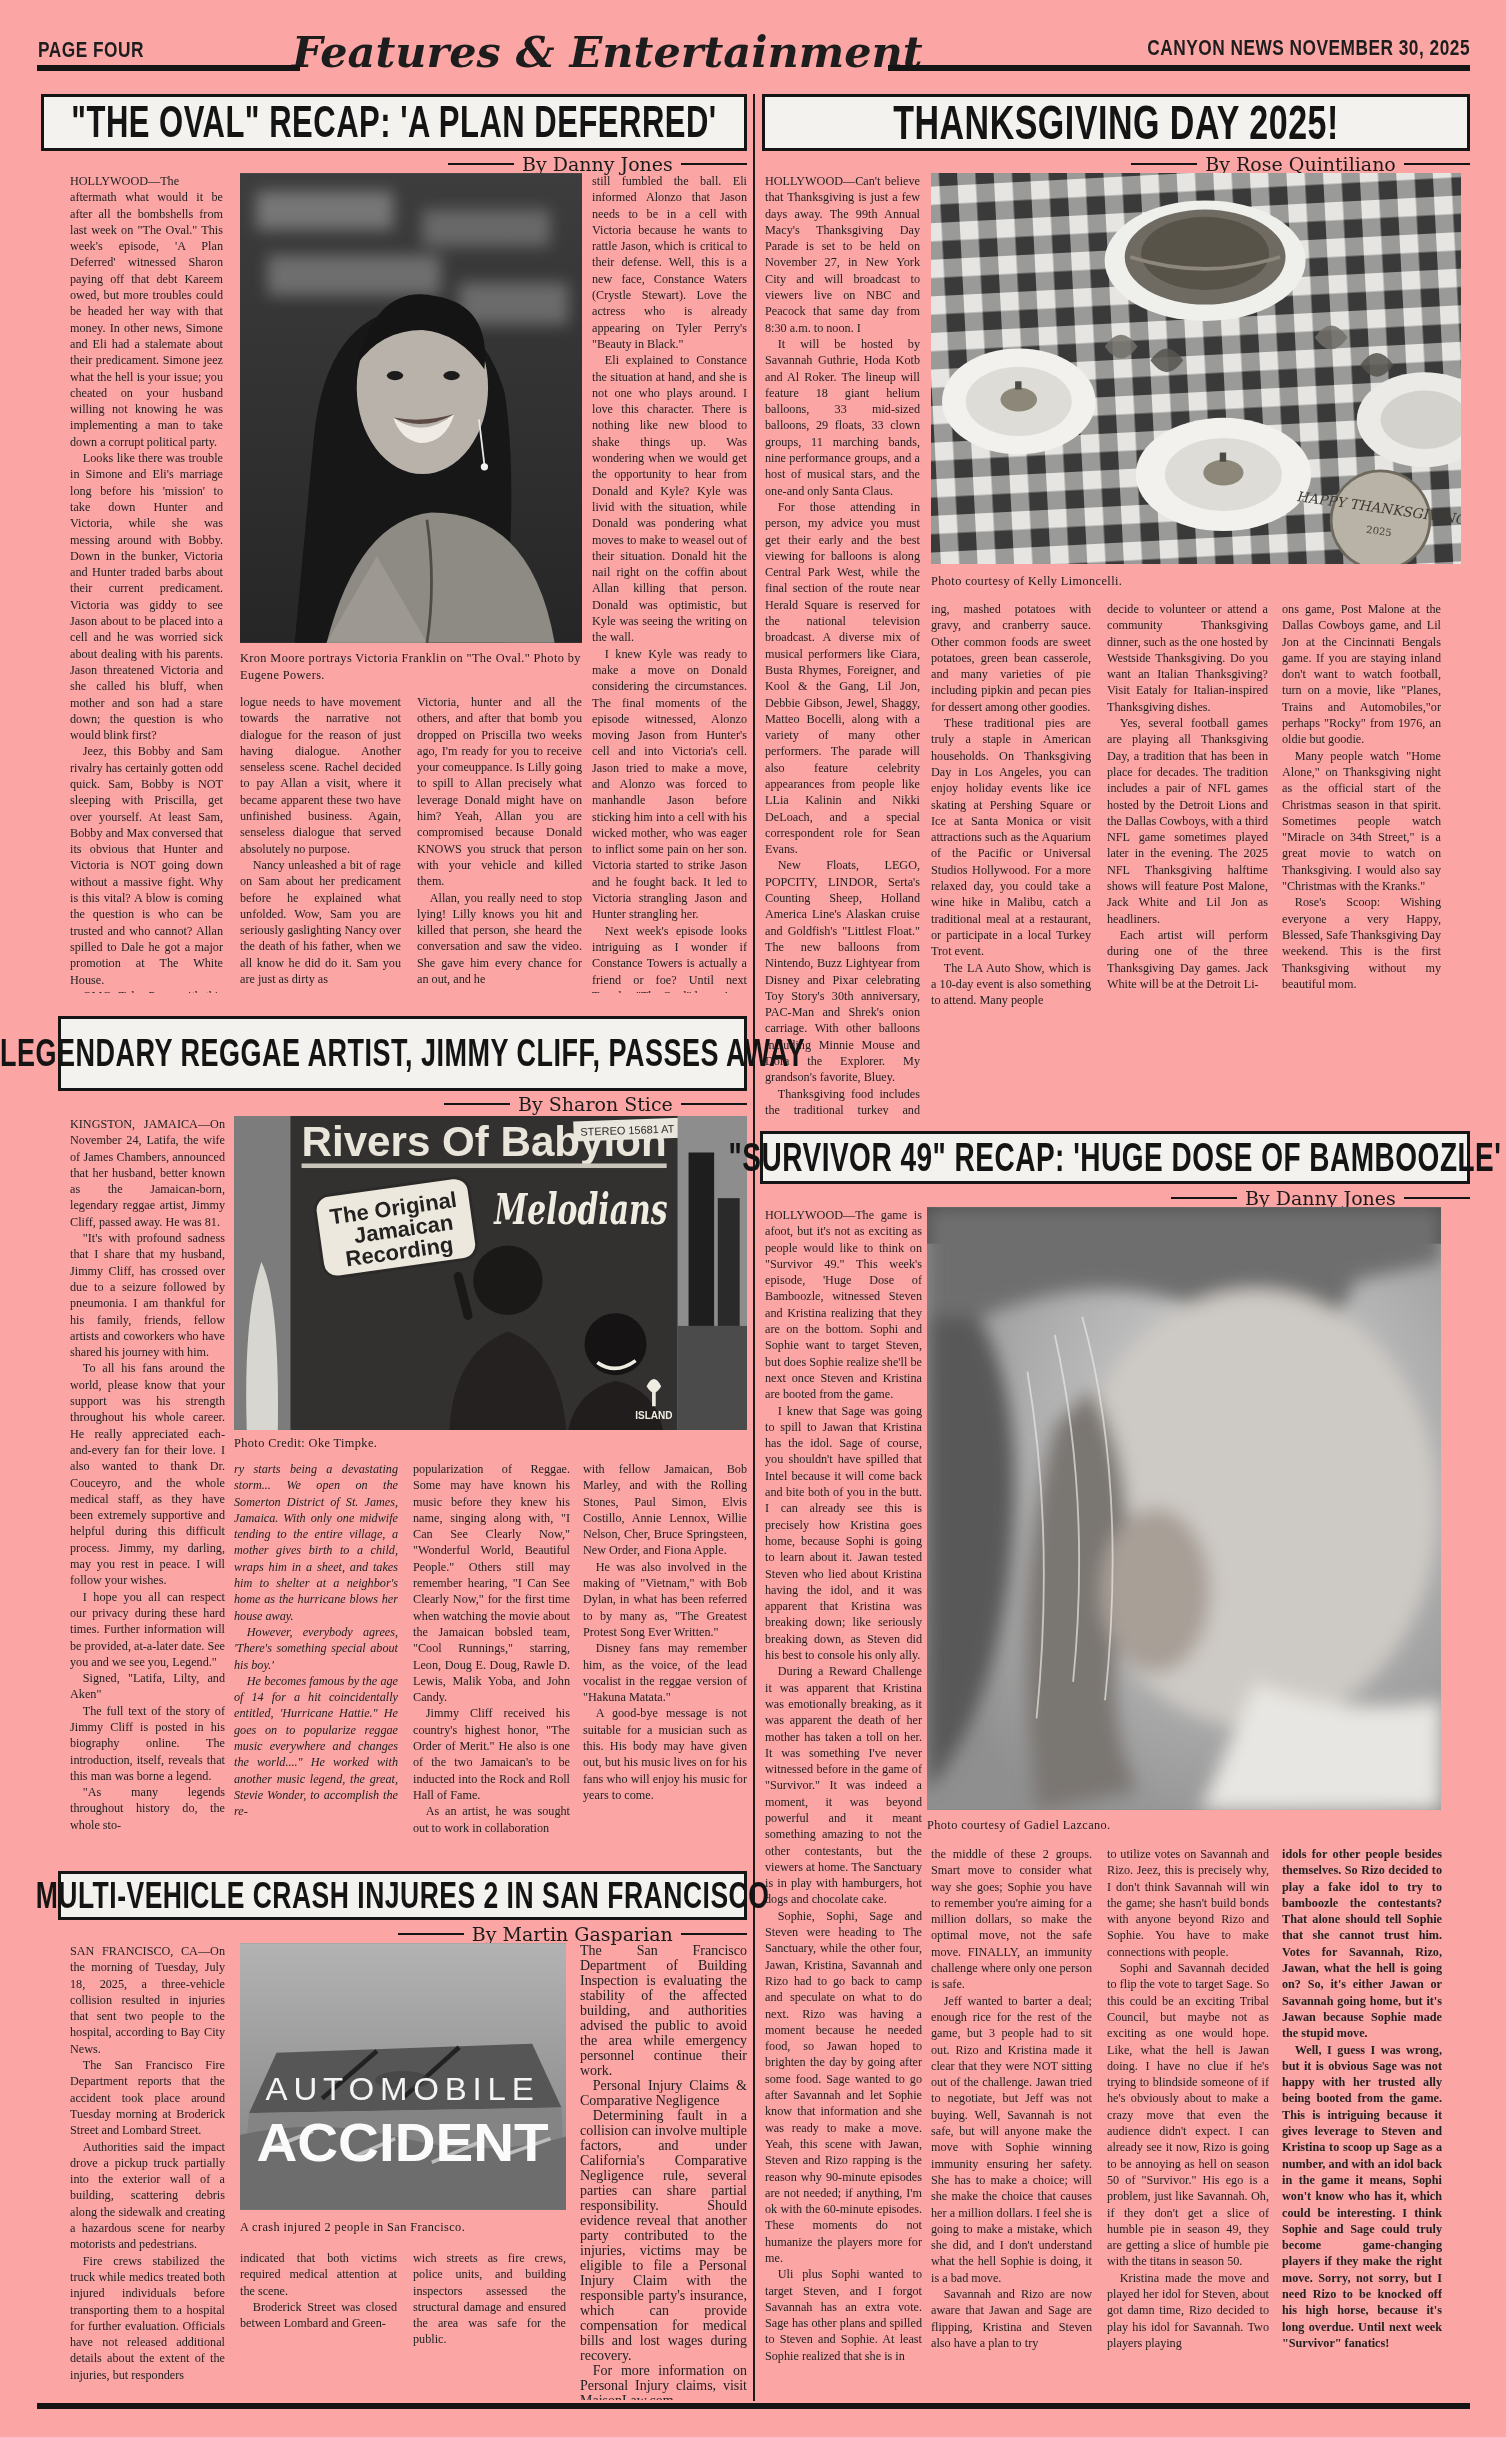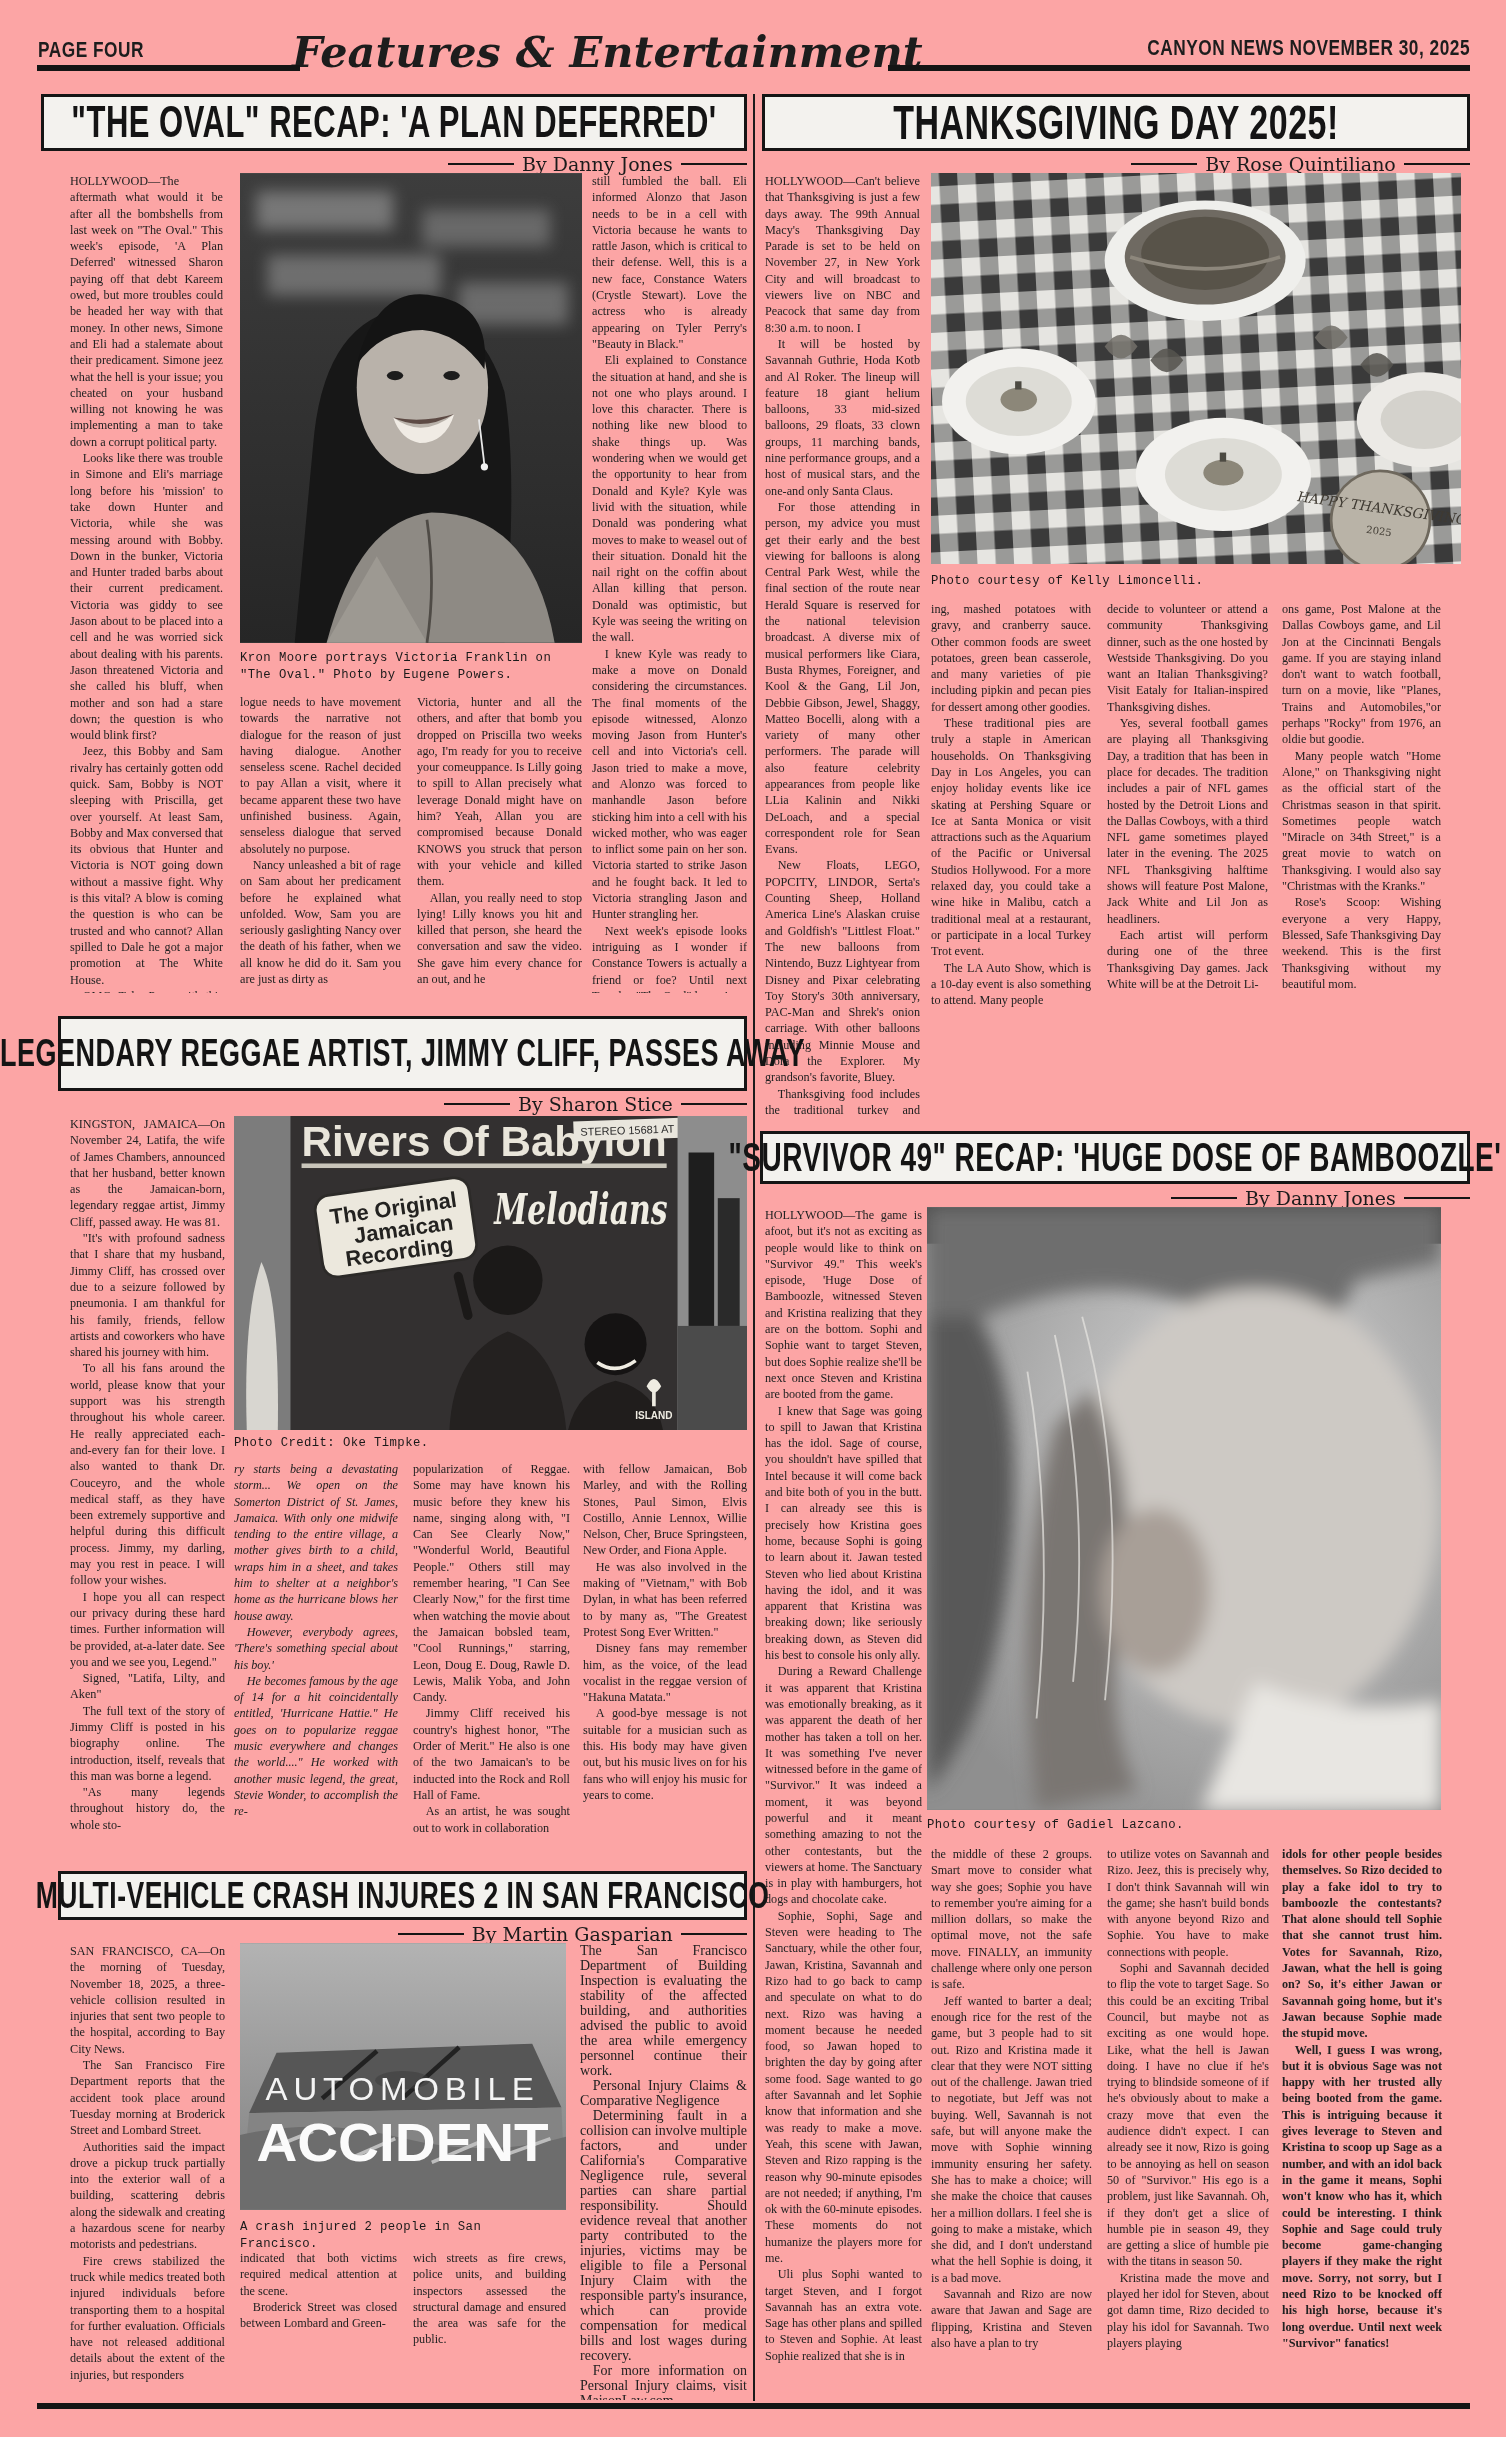--- a/index.html
+++ b/index.html
@@ -16,21 +16,21 @@
   .hbox{border:3.7px solid #151515;display:flex;align-items:center;justify-content:center;background:#f3f2ee;box-sizing:border-box;}
   .ht{font-family:"Liberation Sans",sans-serif;font-weight:700;color:#141414;white-space:nowrap;
       transform:scaleY(1.42);letter-spacing:0.5px;}
   .byline{display:flex;align-items:center;justify-content:flex-end;gap:8.2px;
           font-family:"DejaVu Serif",serif;font-size:19px;color:#1b1b1b;}
   .byline::before,.byline::after{content:"";height:2.7px;background:#151515;width:66px;flex:0 0 auto;}
   
   .col{overflow:hidden;text-align:justify;font-size:12.2px;line-height:16.3px;color:#222;}
   .col p{margin:0;text-indent:12.8px;}
   .col p:first-child{text-indent:0;}
-  .cap{font-family:Liberation Mono, monospace;font-size:12.3px;letter-spacing:0.4px;line-height:17.3px;color:#1a1a1a;}
+  .cap{font-family:Liberation Serif, serif;font-size:12.3px;letter-spacing:0.4px;line-height:17.3px;color:#1a1a1a;}
   .photo{background:#777;overflow:hidden;}
   .photo svg{display:block;}
   .vrule{background:#1b1b1b;}
 </style>
 </head>
 <body>
 
 <div id="page">
 
   <div class="abs kicker" style="left:38px;top:42px;">PAGE FOUR</div>
@@ -330,21 +330,21 @@
       <p>Well, I guess I was wrong, but it is obvious Sage was not happy with her trusted ally being booted from the game. This is intriguing because it gives leverage to Steven and Kristina to scoop up Sage as a number, and with an idol back in the game it means, Sophi won't know who has it, which could be interesting. I think Sophie and Sage could truly become game-changing players if they make the right move. Sorry, not sorry, but I need Rizo to be knocked off his high horse, because it's long overdue. Until next week "Survivor" fanatics!</p>
     </div>
 
   <div class="abs hbox" style="left:58px;top:1871px;width:689px;height:49px;">
     <div class="ht" style="font-size:26.5px;">MULTI-VEHICLE CRASH INJURES 2 IN SAN FRANCISCO</div>
   </div>
   <div class="abs byline" style="left:58px;top:1923px;width:689px;">
     <span>By Martin Gasparian</span>
   </div>
   <div class="abs col" style="left:70px;top:1943px;width:155px;height:457px;">
-      <p>SAN FRANCISCO, CA—On the morning of Tuesday, November 18, 2025, a three-vehicle collision resulted in injuries that sent two people to the hospital, according to Bay City News.</p>
+      <p>SAN FRANCISCO, CA—On the morning of Tuesday, July 18, 2025, a three-vehicle collision resulted in injuries that sent two people to the hospital, according to Bay City News.</p>
       <p>The San Francisco Fire Department reports that the accident took place around Tuesday morning at Broderick Street and Lombard Street.</p>
       <p>Authorities said the impact drove a pickup truck partially into the exterior wall of a building, scattering debris along the sidewalk and creating a hazardous scene for nearby motorists and pedestrians.</p>
       <p>Fire crews stabilized the truck while medics treated both injured individuals before transporting them to a hospital for further evaluation. Officials have not released additional details about the extent of the injuries, but responders</p>
     </div>
 
   <div class="abs photo" style="left:240px;top:1943px;width:326px;height:267px;">
     <svg width="326" height="267" viewBox="0 0 357 292">
       <defs>
         <linearGradient id="crbg" x1="0" y1="0" x2="0" y2="1">
           <stop offset="0" stop-color="#b3b3b3"></stop>

